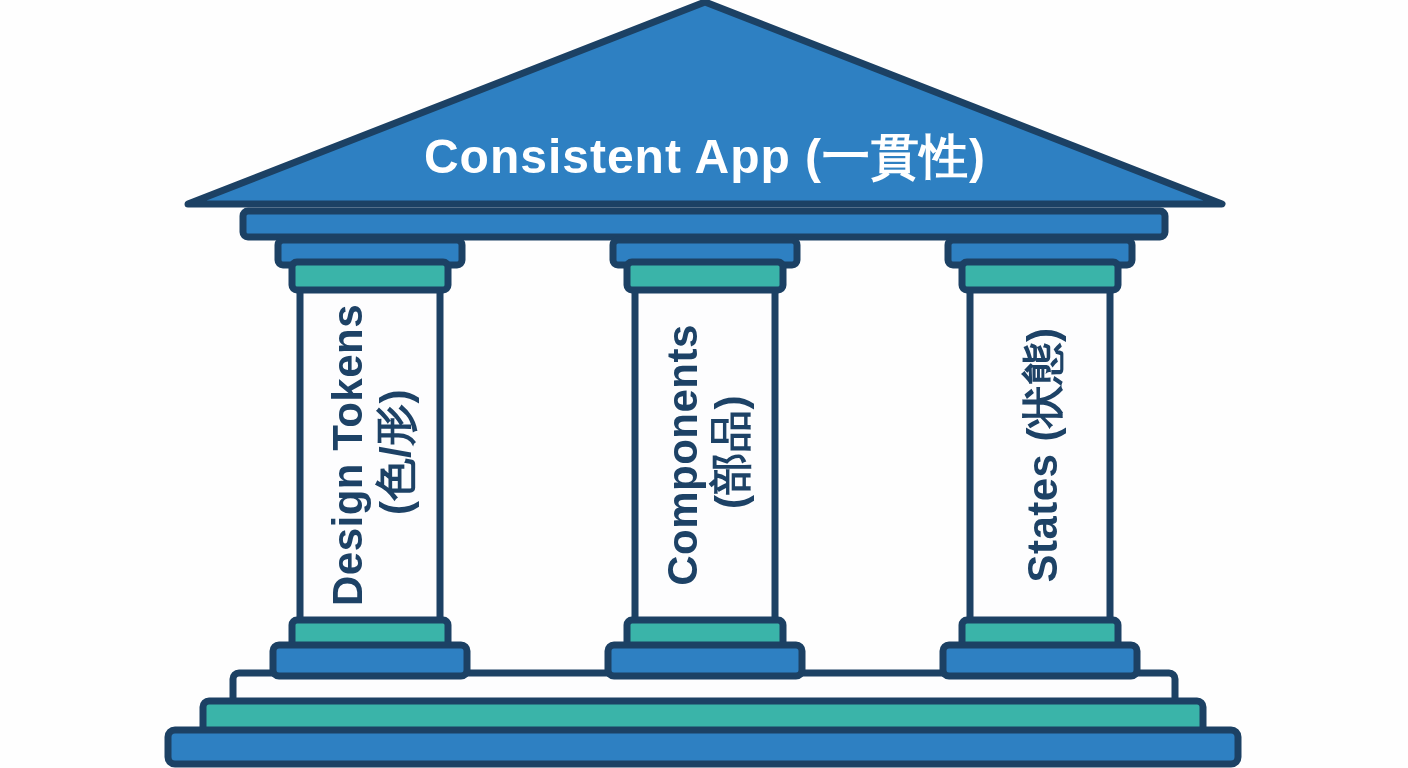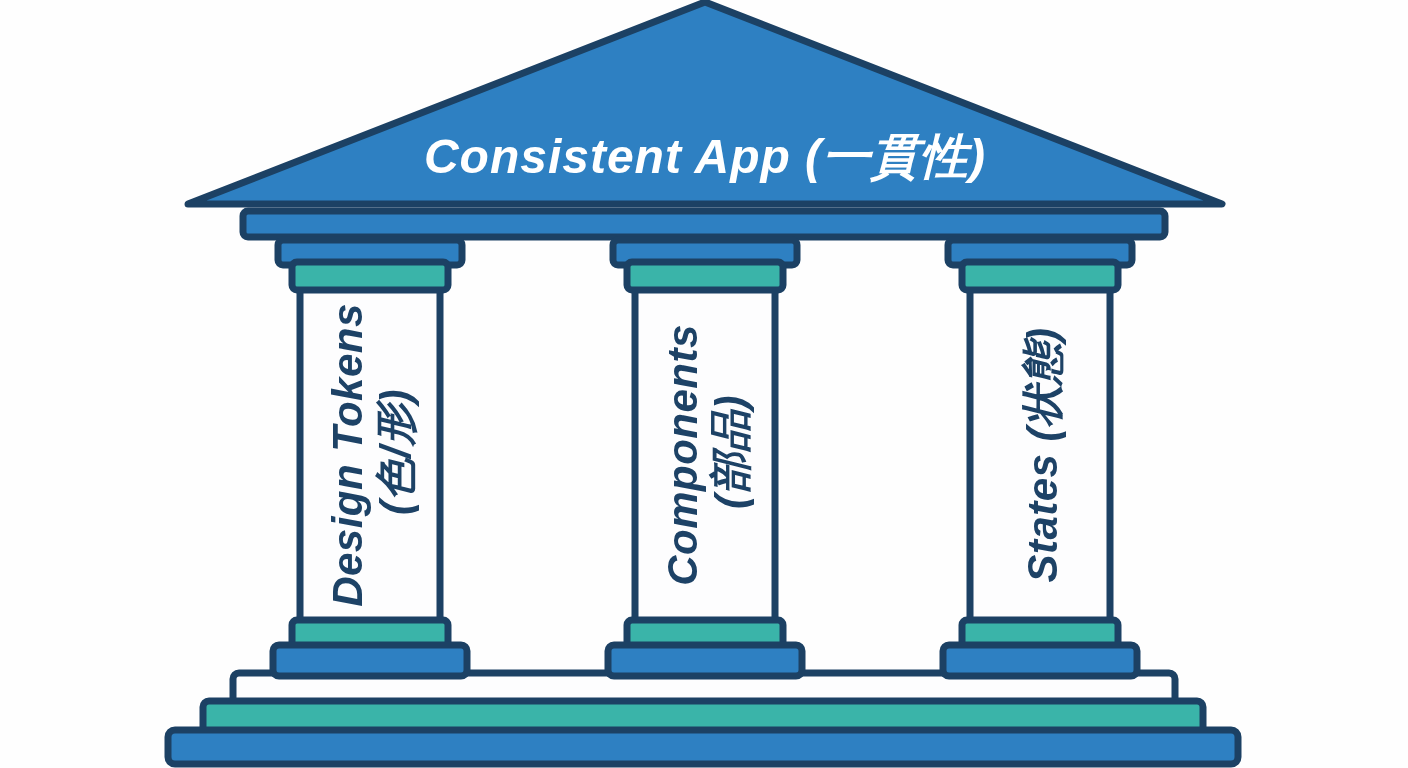--- a/index.html
+++ b/index.html
@@ -9,21 +9,20 @@
     height: 768px;
     background: #ffffff;
     overflow: hidden;
     font-family: "Liberation Sans", sans-serif;
   }
   .stage {
     position: relative;
     width: 1408px;
     height: 768px;
     background: #fefefe;
-    font-style: italic;
   }
   svg { display: block; }
   .outlined {
     stroke: #1c4164;
     stroke-width: 7;
     stroke-linejoin: round;
   }
   .fill-blue  { fill: #2e80c2; }
   .fill-teal  { fill: #3ab4a9; }
   .fill-white { fill: #fdfdfe; }

